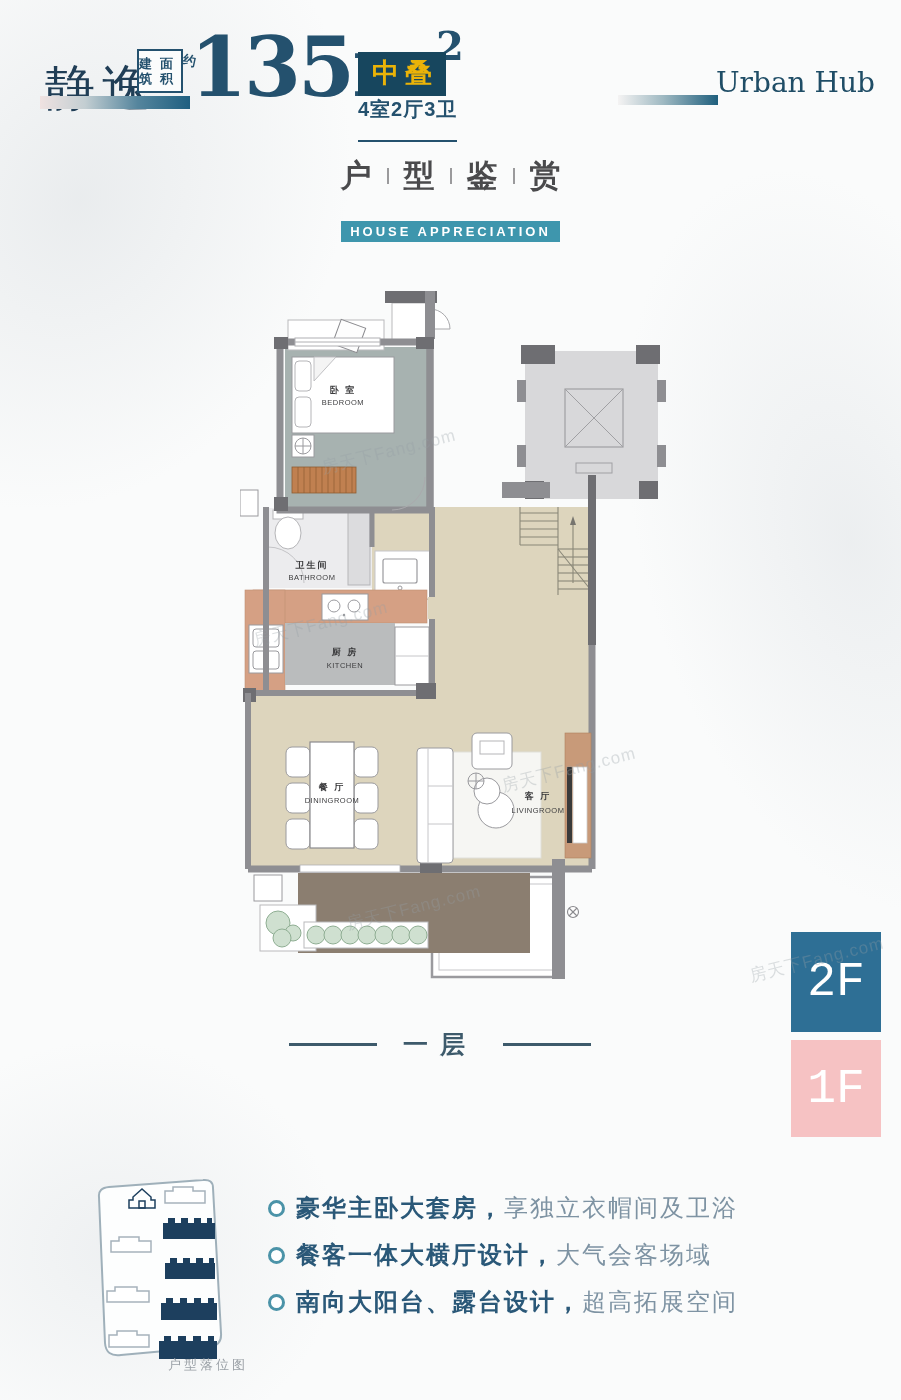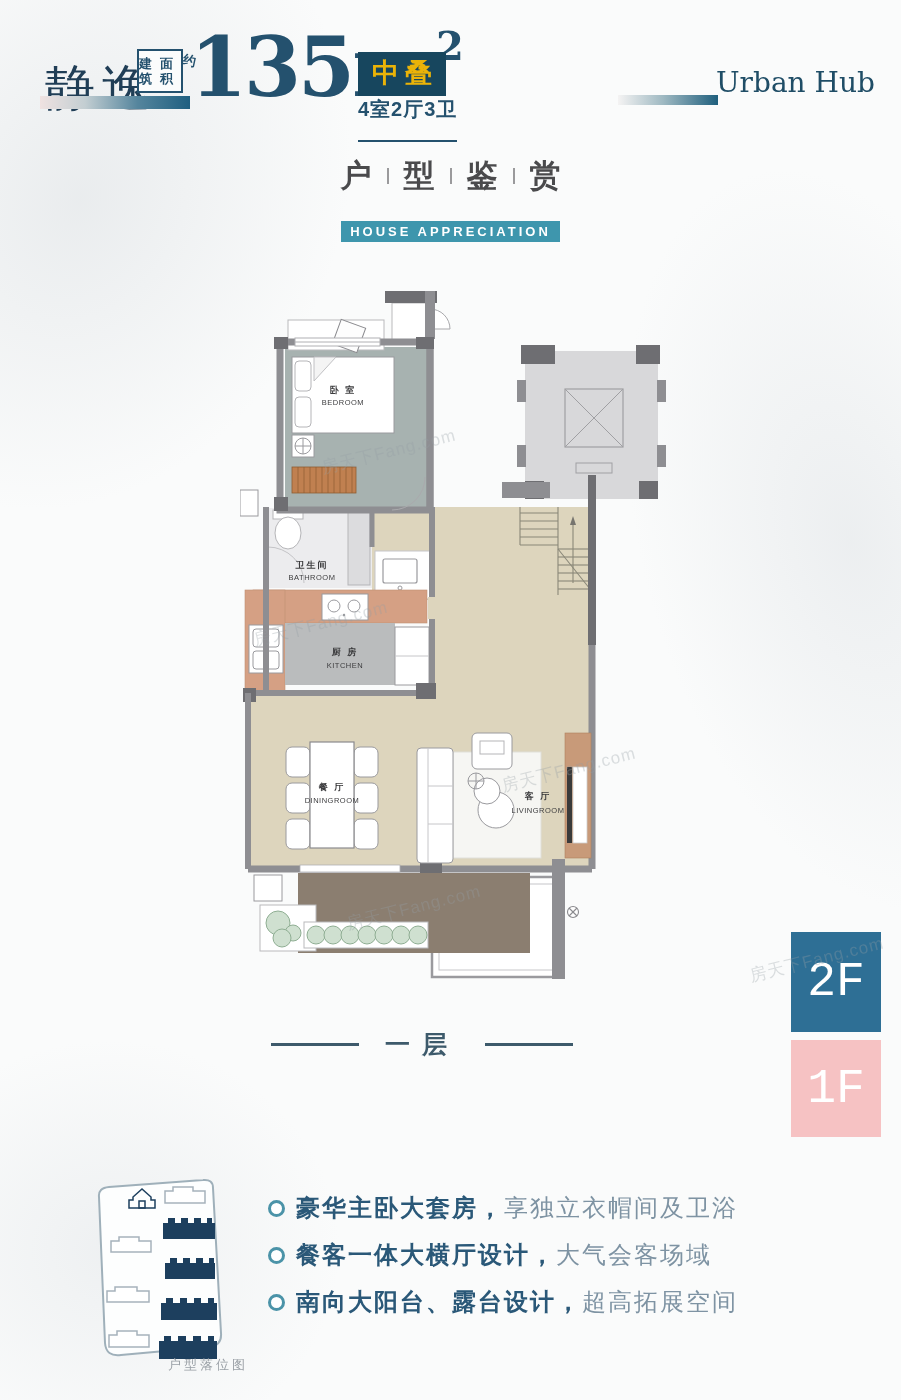--- a/index.html
+++ b/index.html
@@ -41,21 +41,21 @@
   .sec-sub{margin-top:24px;background:#3e96ad;color:#fff;font-size:13px;font-weight:bold;
     letter-spacing:3px;padding:3px 9px;}
 
   
   .plan{position:absolute;left:240px;top:285px;width:430px;height:720px;}
   .plan svg{display:block;}
   .zh{font-size:9px;font-weight:700;fill:#3c3c3e;letter-spacing:2px;}
   .en{font-size:7.5px;fill:#3c3c3e;letter-spacing:.5px;}
 
   
-  .caption{position:absolute;left:222px;top:1028px;width:400px;display:flex;align-items:center;justify-content:center;gap:26px;}
+  .caption{position:absolute;left:240px;top:1028px;width:400px;display:flex;align-items:center;justify-content:center;gap:26px;}
   .caption .ln{width:88px;height:3px;background:#3d5a6b;}
   .caption .tx{font-size:25px;font-weight:600;color:#3d5a6b;letter-spacing:12px;}
 
   
   .fl-btn{position:absolute;left:791px;width:90px;display:flex;align-items:center;justify-content:center;
     color:#fff;font-size:48px;font-weight:400;font-family:Liberation Mono, monospace;}
   .fl-2f{top:932px;height:100px;background:#2e6f95;}
   .fl-1f{top:1040px;height:97px;background:#f6c2c3;}
 
   

